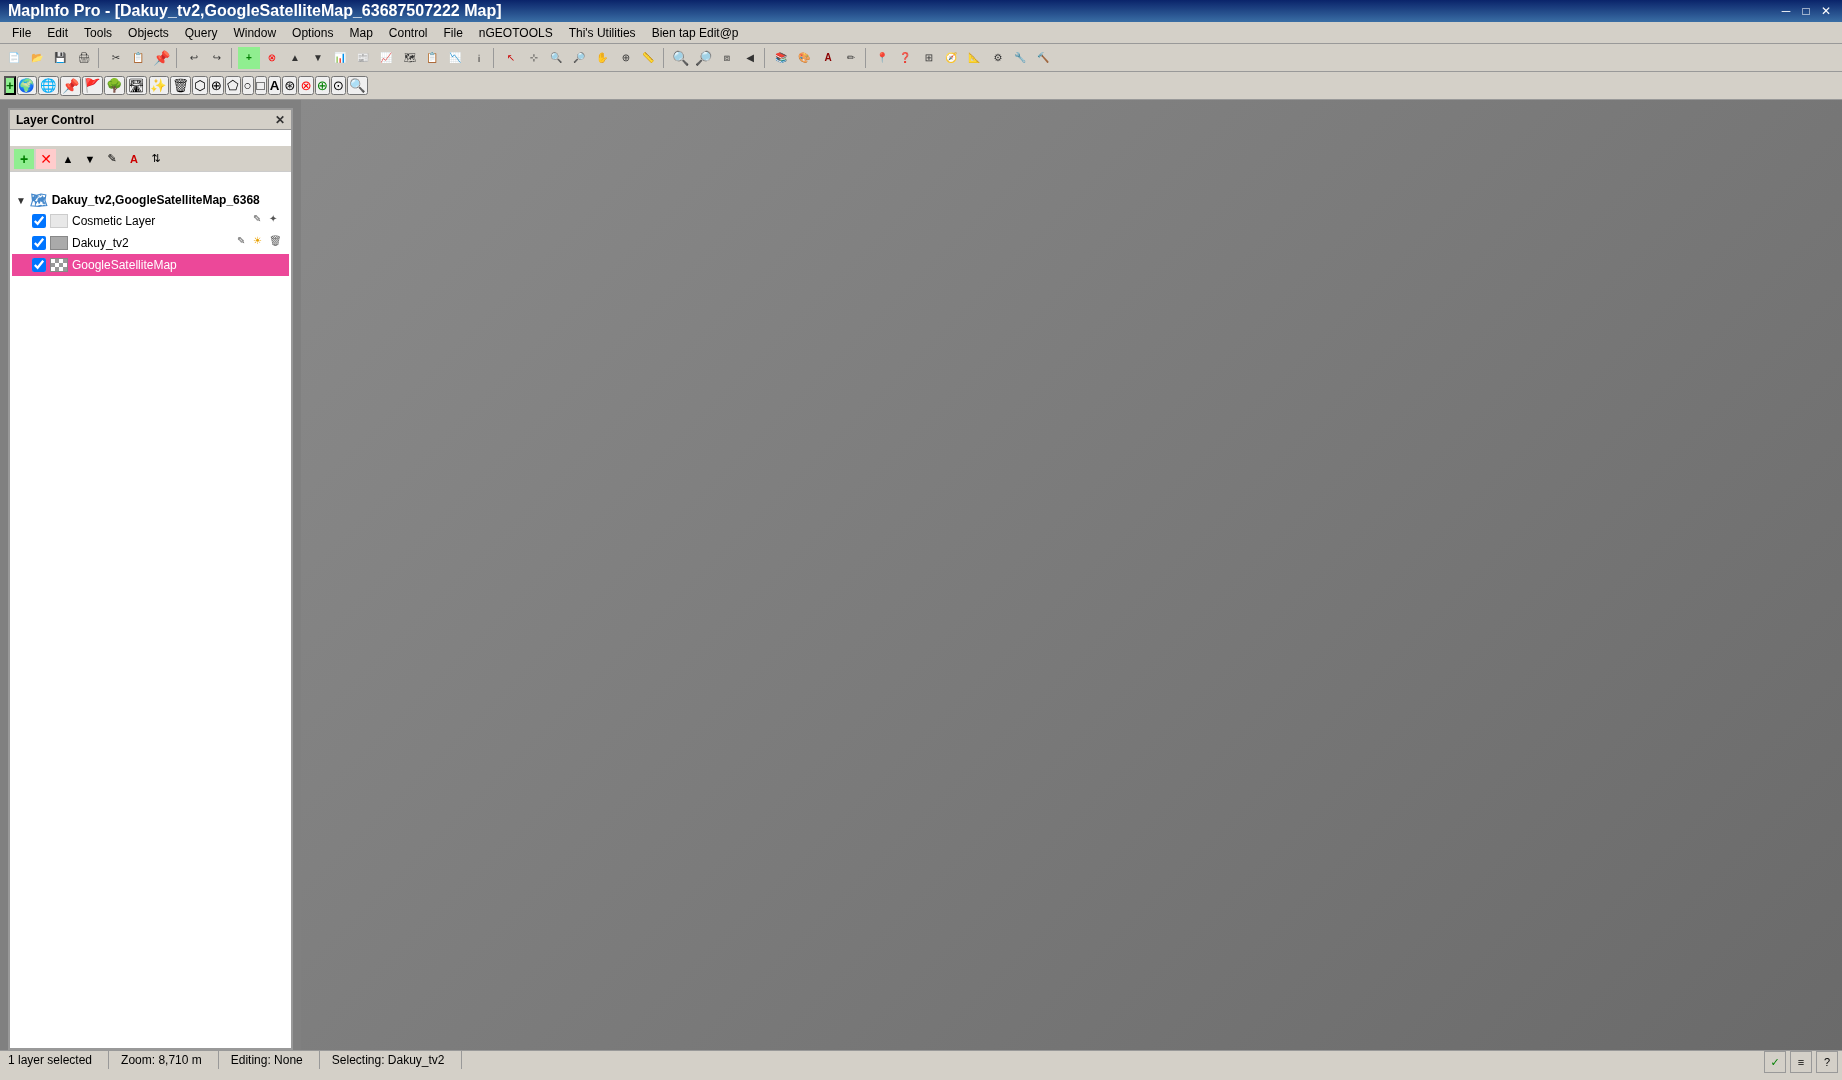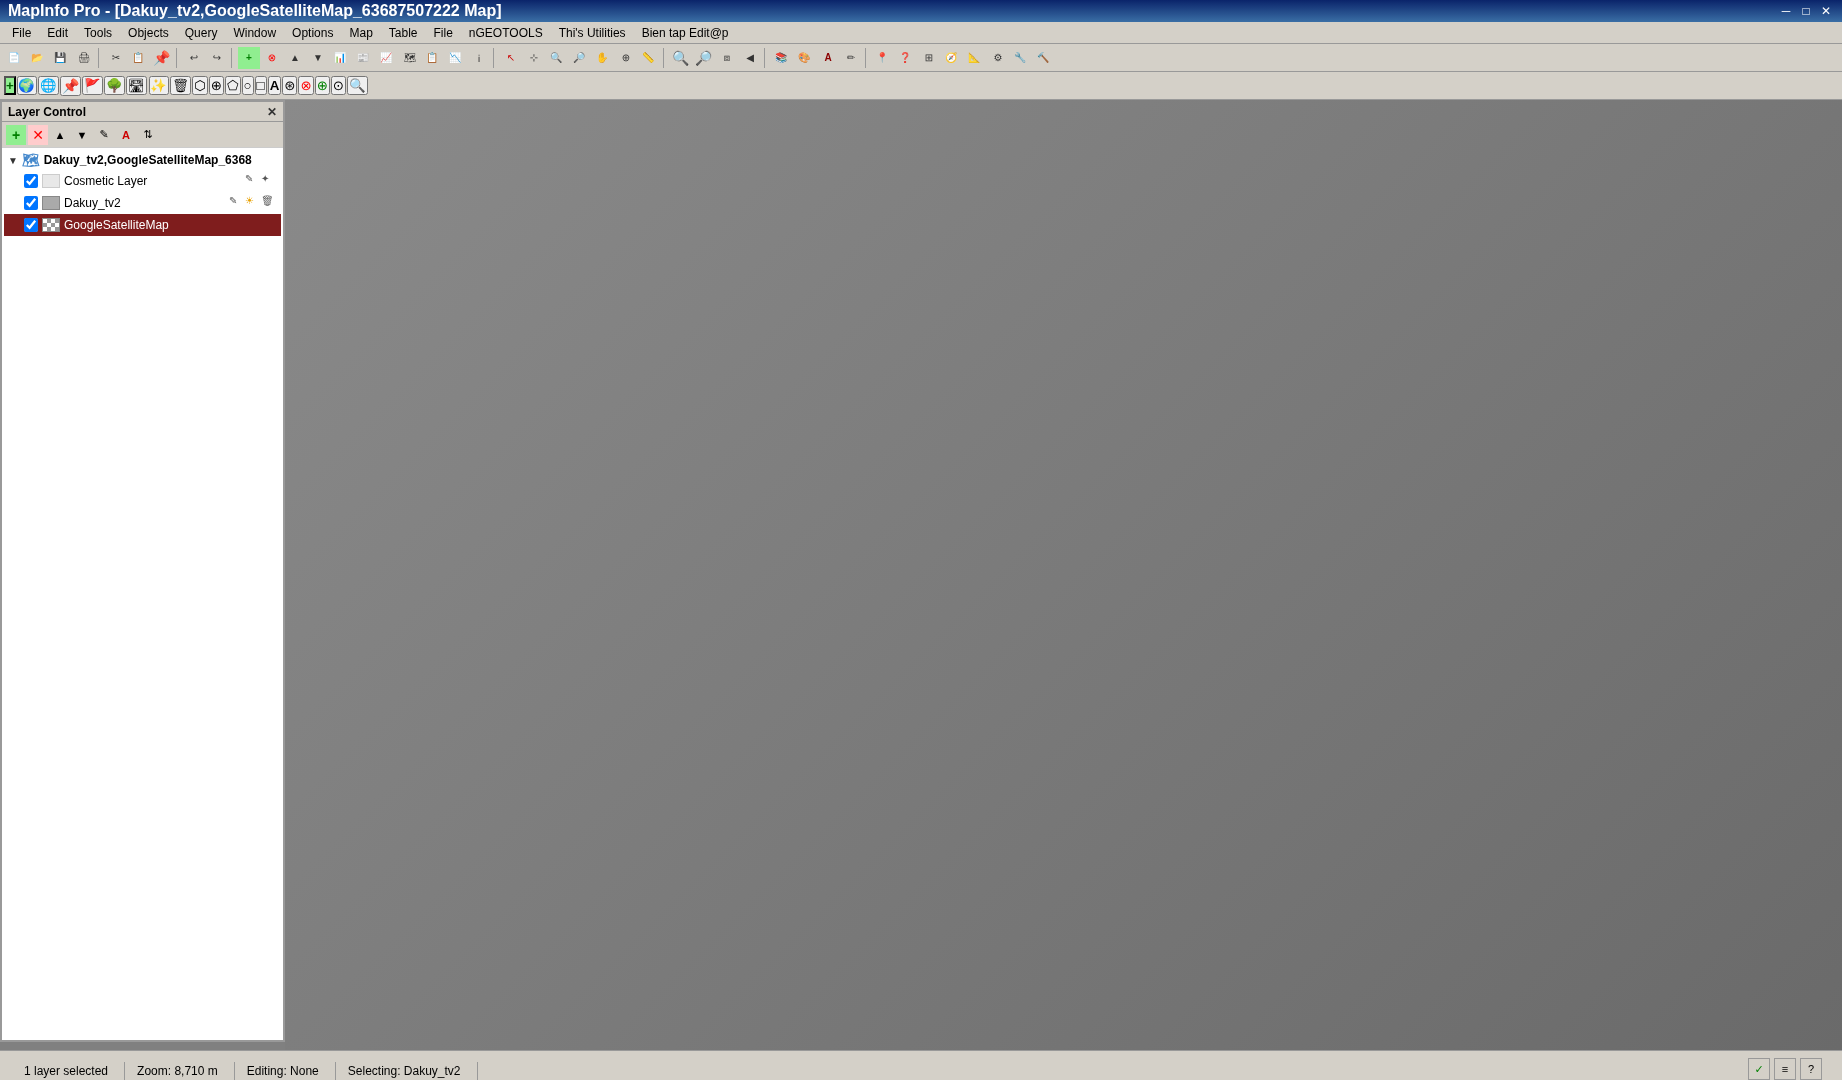--- a/index.html
+++ b/index.html
@@ -77,24 +77,25 @@
       background: #808080;
       position: relative;
     }
 
     
     #layer-control {
       width: 285px;
       min-width: 285px;
       background: white;
       border: 2px solid #999;
-      margin: 0;
+      margin: 8px;
       display: flex;
       flex-direction: column;
       height: calc(100% - 8px);
+      gap: 16px;
     }
     #layer-control-header {
       background: #d4d0c8;
       border-bottom: 1px solid #999;
       padding: 2px 6px;
       display: flex;
       align-items: center;
       justify-content: space-between;
       font-size: 12px;
       font-weight: bold;
@@ -139,21 +140,21 @@
 
     .layer-item {
       display: flex;
       align-items: center;
       padding: 2px 4px 2px 20px;
       font-size: 12px;
       color: #000;
       cursor: pointer;
       min-height: 22px;
     }
-    .layer-item.selected { background: #7f1d1d; color: white; }
+    .layer-item.selected { background: #ec4899; color: white; }
     .layer-item input[type=checkbox] { margin-right: 4px; width: 14px; height: 14px; cursor: pointer; }
     .layer-icon { width: 18px; height: 14px; margin-right: 4px; display: inline-block; }
     .layer-name { flex: 1; }
     .layer-action-btn { width: 16px; height: 16px; font-size: 10px; cursor: pointer; color: #555; }
 
     
     .checkered {
       background-image: repeating-conic-gradient(#999 0% 25%, #fff 0% 50%);
       background-size: 8px 8px;
     }
@@ -191,22 +192,22 @@
       position: absolute;
       top: 0; left: 0;
     }
 
     
     #status-bar {
       background: #d4d0c8;
       height: 30px;
       border-top: 1px solid #999;
       display: flex;
-      align-items: flex-end;
-      padding: 0 20px;
+      align-items: flex-start;
+      padding: 0 4px;
       font-size: 12px;
       color: #000;
     }
     #status-bar .status-section {
       padding: 2px 16px 2px 4px;
       border-right: 1px solid #999;
       margin-right: 8px;
     }
     .status-buttons { margin-left: auto; display: flex; gap: 4px; }
     .status-btn {
@@ -239,21 +240,21 @@
 
 <div id="menu-bar">
   <span class="menu-item">File</span>
   <span class="menu-item">Edit</span>
   <span class="menu-item">Tools</span>
   <span class="menu-item">Objects</span>
   <span class="menu-item">Query</span>
   <span class="menu-item">Window</span>
   <span class="menu-item">Options</span>
   <span class="menu-item">Map</span>
-  <span class="menu-item">Table</span>
+  <span class="menu-item">Control</span>
   <span class="menu-item">File</span>
   <span class="menu-item">nGEOTOOLS</span>
   <span class="menu-item">Thi's Utilities</span>
   <span class="menu-item">Bien tap Edit@p</span>
 </div>
 
 <div class="toolbar">
   <button class="tb-btn">📄</button>
   <button class="tb-btn">📂</button>
   <button class="tb-btn">💾</button>

